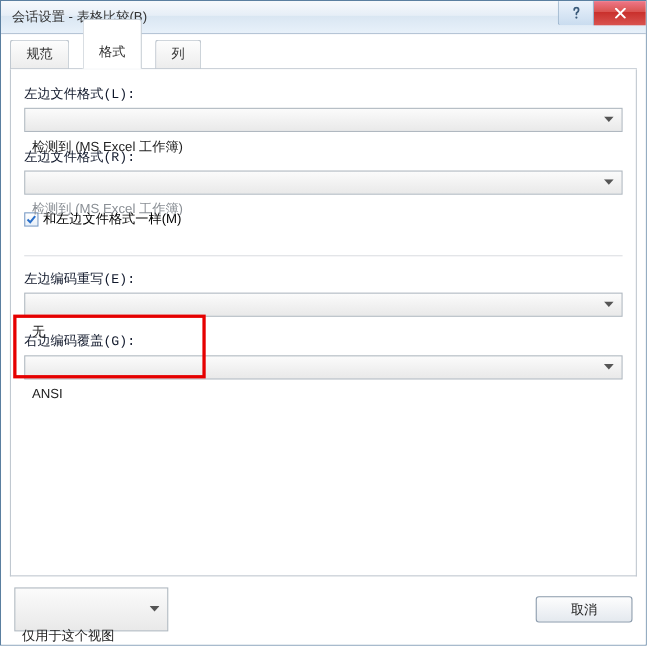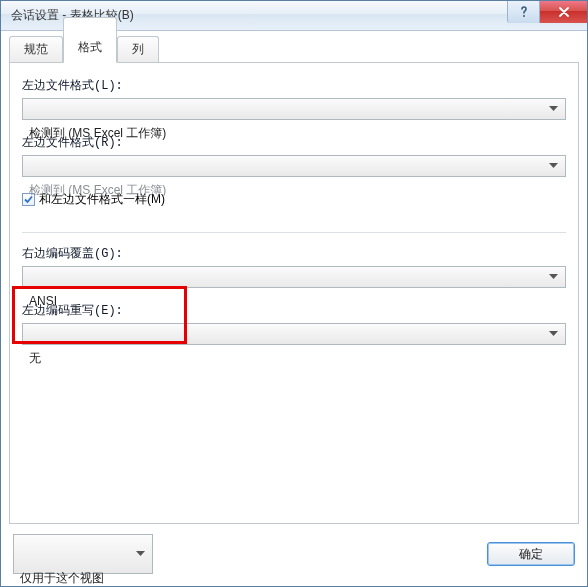--- a/index.html
+++ b/index.html
@@ -75,21 +75,21 @@
   content: "";
   position: absolute;
   left: 0; right: 0; bottom: 0;
   height: 1px;
   background: #c0c8d0;
 }
 .tab {
   padding: 4px 14px 5px 14px;
   border: 1px solid #c0c8d0;
   border-bottom: none;
-  margin-right: 0;
+  margin-right: 12px;
   background: linear-gradient(to bottom, #fdfdfd, #ececec);
   border-top-left-radius: 3px;
   border-top-right-radius: 3px;
   position: relative;
   color: #333;
   cursor: default;
 }
 .tab.active {
   background: #fff;
   border-bottom: 1px solid #fff;
@@ -255,54 +255,54 @@
           <svg width="11" height="11" viewBox="0 0 11 11">
             <path d="M2 5.5 L4.5 8 L9 2.5" stroke="#2a6fc9" stroke-width="1.8" fill="none"></path>
           </svg>
         </span>
         <span>和左边文件格式一样(M)</span>
       </div>
 
       <hr class="divider">
 
       <div class="field-group">
+        <span class="field-label">左边编码重写(E):</span>
+        <div class="combo">
+          <span class="combo-text">无</span>
+          <span class="arrow">
+            <svg width="9" height="6" viewBox="0 0 9 6">
+                <path d="M0 0 L4.5 5 L9 0 Z"></path>
+              </svg>
+          </span>
+        </div>
+      </div>
+
+      <div class="field-group">
         <span class="field-label">右边编码覆盖(G):</span>
         <div class="combo">
           <span class="combo-text">ANSI</span>
           <span class="arrow">
             <svg width="9" height="6" viewBox="0 0 9 6">
                 <path d="M0 0 L4.5 5 L9 0 Z"></path>
               </svg>
           </span>
         </div>
       </div>
 
-      <div class="field-group">
-        <span class="field-label">左边编码重写(E):</span>
-        <div class="combo">
-          <span class="combo-text">无</span>
-          <span class="arrow">
-            <svg width="9" height="6" viewBox="0 0 9 6">
-                <path d="M0 0 L4.5 5 L9 0 Z"></path>
-              </svg>
-          </span>
-        </div>
-      </div>
-
       <div class="highlight-box" style="left:2px; top:223px; width:175px; height:58px;"></div>
     </div>
 
     <div class="footer">
       <div class="combo footer-combo">
         <span class="combo-text">仅用于这个视图</span>
         <span class="arrow">
           <svg width="9" height="6" viewBox="0 0 9 6">
               <path d="M0 0 L4.5 5 L9 0 Z"></path>
             </svg>
         </span>
       </div>
       <div class="spacer"></div>
-      <div class="btn default">
-        <span>确定</span>
+      <div class="btn">
+        <span>取消</span>
       </div>
     </div>
   </div>
 </div>
 
 </body></html>

